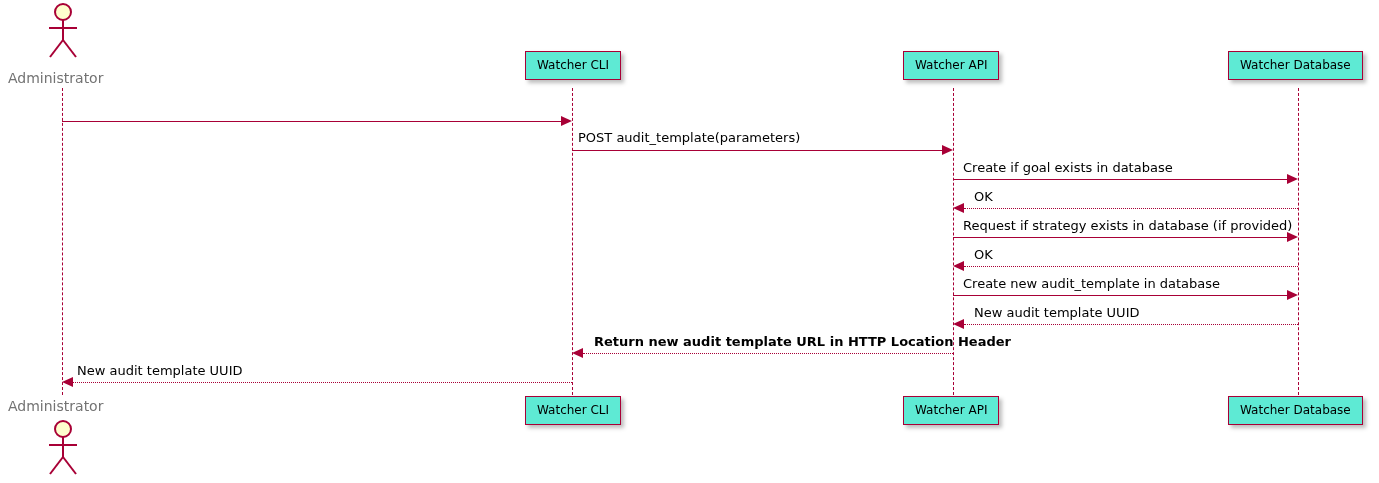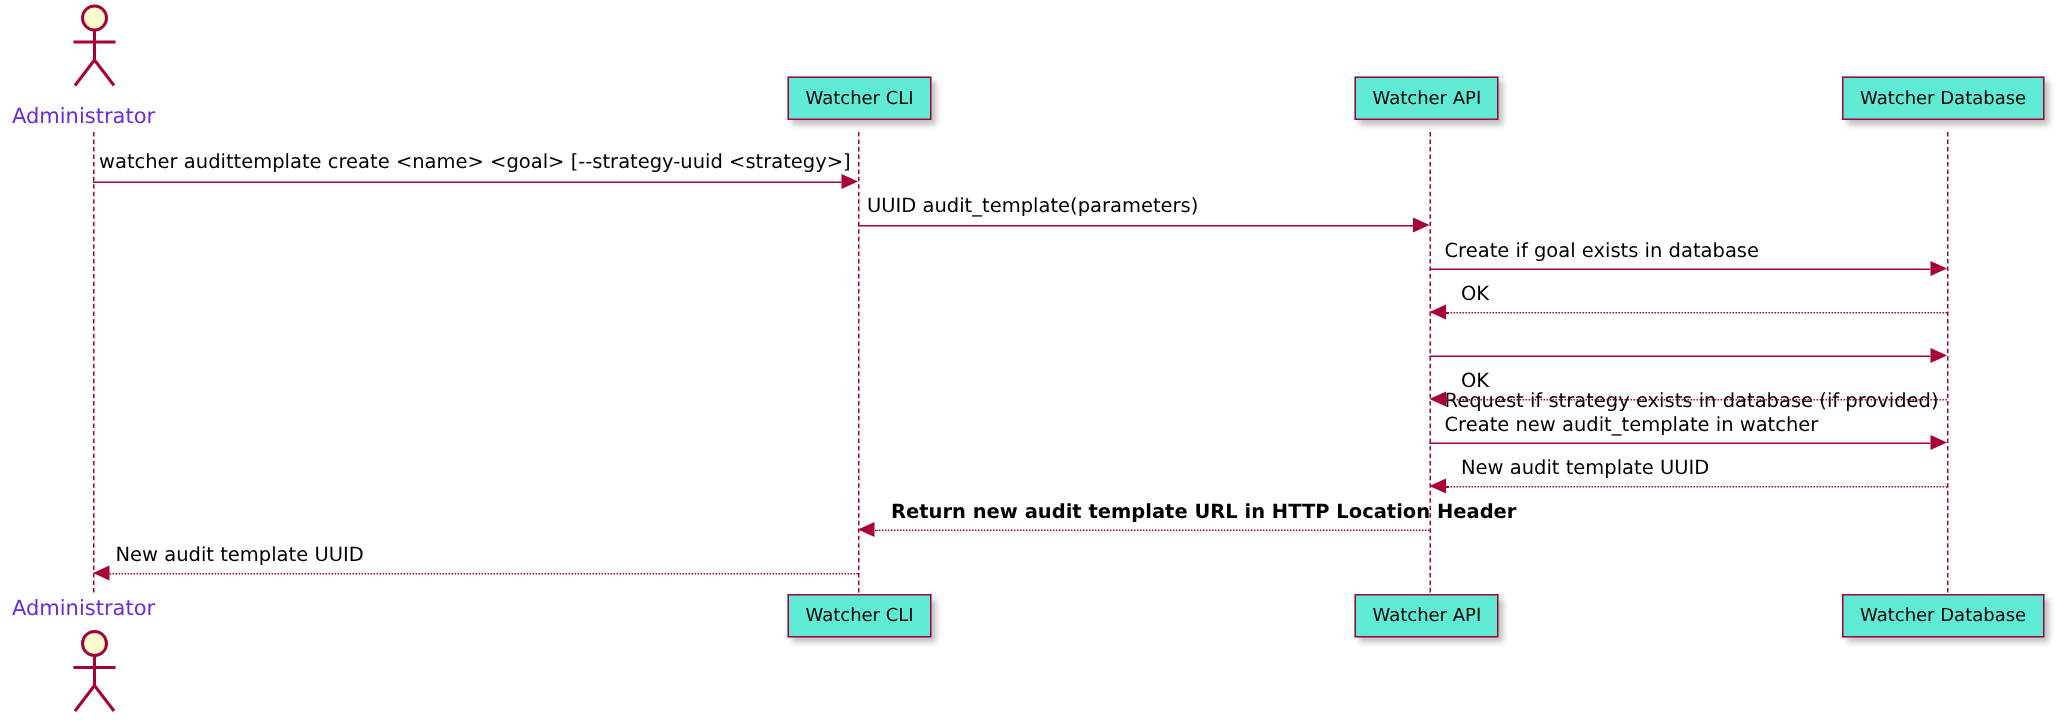--- a/index.html
+++ b/index.html
@@ -33,21 +33,21 @@
     box-shadow: 3px 3px 4px rgba(0,0,0,0.26);
   }
 
   
   .actor-svg {
     position: absolute;
   }
   .actor-label {
     position: absolute;
     font-size: 14px;
-    color: #6d28d9;
+    color: #737373;
     white-space: nowrap;
   }
 
   
   .lifeline {
     position: absolute;
     width: 0;
     border-left: 1.5px dashed #A80036;
   }
 
@@ -102,45 +102,44 @@
 
   <div class="pbox" style="left:903px; top:51px;">Watcher API</div>
 
   <div class="pbox" style="left:1228px; top:51px;">Watcher Database</div>
 
   <div class="lifeline" style="left:62px;   top:88px;  height:307px;"></div>
   <div class="lifeline" style="left:572px;  top:88px;  height:307px;"></div>
   <div class="lifeline" style="left:953px;  top:88px;  height:307px;"></div>
   <div class="lifeline" style="left:1298px; top:88px;  height:307px;"></div>
 
-  <div class="msg-label" style="left:66px; top:101px;">watcher audittemplate create &lt;name&gt; &lt;goal&gt; [--strategy-uuid &lt;strategy&gt;]</div>
   <div class="msg-line" style="left:62px; top:121px; width:499px;"></div>
   <div class="arrowhead right" style="left:561px; top:116px;"></div>
 
-  <div class="msg-label" style="left:578px; top:130px;">UUID audit_template(parameters)</div>
+  <div class="msg-label" style="left:578px; top:130px;">POST audit_template(parameters)</div>
   <div class="msg-line" style="left:572px; top:150px; width:370px;"></div>
   <div class="arrowhead right" style="left:942px; top:145px;"></div>
 
   <div class="msg-label" style="left:963px; top:160px;">Create if goal exists in database</div>
   <div class="msg-line" style="left:953px; top:179px; width:334px;"></div>
   <div class="arrowhead right" style="left:1287px; top:174px;"></div>
 
   <div class="msg-label" style="left:974px; top:189px;">OK</div>
   <div class="msg-line dotted" style="left:964px; top:208px; width:334px;"></div>
   <div class="arrowhead left" style="left:953px; top:203px;"></div>
 
-  <div class="msg-label" style="left:963px; top:218px;margin-top:42px;">Request if strategy exists in database (if provided)</div>
+  <div class="msg-label" style="left:963px; top:218px;">Request if strategy exists in database (if provided)</div>
   <div class="msg-line" style="left:953px; top:237px; width:334px;"></div>
   <div class="arrowhead right" style="left:1287px; top:232px;"></div>
 
   <div class="msg-label" style="left:974px; top:247px;">OK</div>
   <div class="msg-line dotted" style="left:964px; top:266px; width:334px;"></div>
   <div class="arrowhead left" style="left:953px; top:261px;"></div>
 
-  <div class="msg-label" style="left:963px; top:276px;">Create new audit_template in watcher</div>
+  <div class="msg-label" style="left:963px; top:276px;">Create new audit_template in database</div>
   <div class="msg-line" style="left:953px; top:295px; width:334px;"></div>
   <div class="arrowhead right" style="left:1287px; top:290px;"></div>
 
   <div class="msg-label" style="left:974px; top:305px;">New audit template UUID</div>
   <div class="msg-line dotted" style="left:964px; top:324px; width:334px;"></div>
   <div class="arrowhead left" style="left:953px; top:319px;"></div>
 
   <div class="msg-label" style="left:594px; top:334px;font-weight:bold;">Return new audit template URL in HTTP Location Header</div>
   <div class="msg-line dotted" style="left:583px; top:353px; width:370px;"></div>
   <div class="arrowhead left" style="left:572px; top:348px;"></div>

